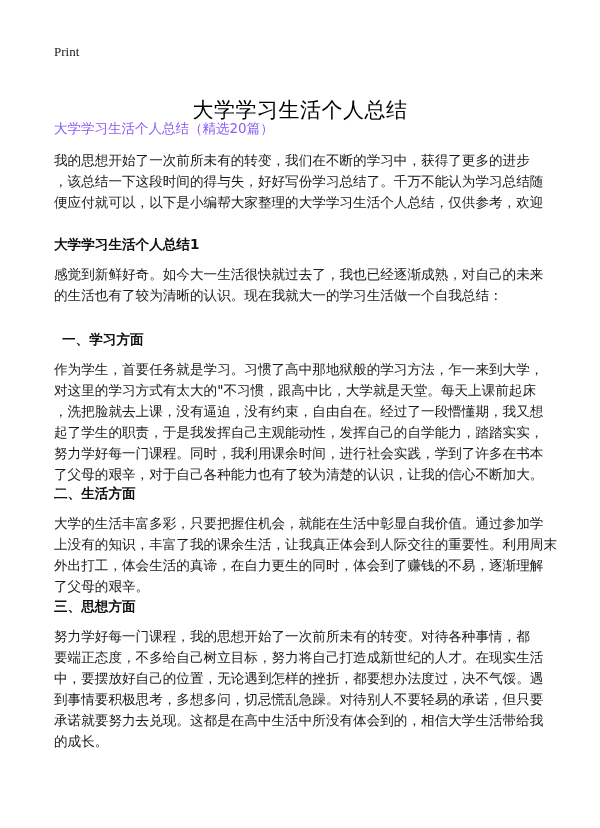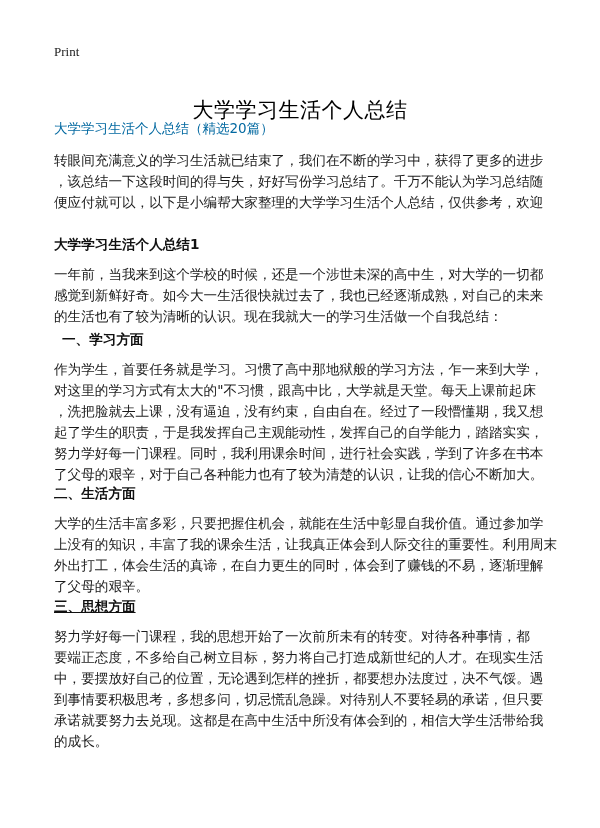--- a/index.html
+++ b/index.html
@@ -1,44 +1,43 @@
 <!DOCTYPE html>
 <html><head>
 <meta charset="utf-8">
 <style>
   html, body { margin: 0; padding: 0; background: #ffffff; }
   body { width: 600px; height: 828px; position: relative; overflow: hidden; color: #111; }
   .page { position: absolute; left: 0; top: 0; width: 536px; height: 828px; }
   .print { position: absolute; left: 54px; top: 44px; font-family: "Liberation Serif", serif; font-size: 13px; color: #222; }
   .title { position: absolute; left: 0; width: 600px; top: 96px; text-align: center; font-family: "DejaVu Sans", sans-serif; font-size: 21px; font-weight: normal; color: #000; letter-spacing: 0.5px; }
-  .subtitle { position: absolute; left: 54px; top: 120px; font-family: "DejaVu Sans", sans-serif; font-size: 13.5px; color: #0369a1; }
+  .subtitle { position: absolute; left: 54px; top: 120px; font-family: "DejaVu Sans", sans-serif; font-size: 13.5px; color: #8b5cf6; }
   .block { position: absolute; left: 54px; width: 500px; font-family: "DejaVu Sans", sans-serif; font-size: 13.6px; color: #1a1a1a; }
   .block .line { height: 21px; line-height: 21px; white-space: nowrap; }
   .heading { position: absolute; left: 54px; font-family: "DejaVu Sans", sans-serif; font-size: 13.6px; font-weight: bold; color: #111; }
 </style>
 </head>
 <body>
 
 <div class="page">
   <div class="print">Print</div>
 
   <h1 class="title" style="margin:0;">大学学习生活个人总结</h1>
 
   <div class="subtitle">大学学习生活个人总结（精选20篇）</div>
 
   <div class="block" style="top:150px;">
-    <div class="line">转眼间充满意义的学习生活就已结束了，我们在不断的学习中，获得了更多的进步</div>
+    <div class="line">我的思想开始了一次前所未有的转变，我们在不断的学习中，获得了更多的进步</div>
     <div class="line">，该总结一下这段时间的得与失，好好写份学习总结了。千万不能认为学习总结随</div>
     <div class="line">便应付就可以，以下是小编帮大家整理的大学学习生活个人总结，仅供参考，欢迎</div>
   </div>
 
   <div class="heading" style="top:236px;">大学学习生活个人总结1</div>
 
   <div class="block" style="top:264px;">
-    <div class="line">一年前，当我来到这个学校的时候，还是一个涉世未深的高中生，对大学的一切都</div>
     <div class="line">感觉到新鲜好奇。如今大一生活很快就过去了，我也已经逐渐成熟，对自己的未来</div>
     <div class="line">的生活也有了较为清晰的认识。现在我就大一的学习生活做一个自我总结：</div>
   </div>
 
   <div class="heading" style="top:331px;margin-left:8px;">一、学习方面</div>
   <div class="block" style="top:359px;">
     <div class="line">作为学生，首要任务就是学习。习惯了高中那地狱般的学习方法，乍一来到大学，</div>
     <div class="line">对这里的学习方式有太大的"不习惯，跟高中比，大学就是天堂。每天上课前起床</div>
     <div class="line">，洗把脸就去上课，没有逼迫，没有约束，自由自在。经过了一段懵懂期，我又想</div>
     <div class="line">起了学生的职责，于是我发挥自己主观能动性，发挥自己的自学能力，踏踏实实，</div>
@@ -47,21 +46,21 @@
   </div>
 
   <div class="heading" style="top:485px;">二、生活方面</div>
   <div class="block" style="top:513px;">
     <div class="line">大学的生活丰富多彩，只要把握住机会，就能在生活中彰显自我价值。通过参加学</div>
     <div class="line">上没有的知识，丰富了我的课余生活，让我真正体会到人际交往的重要性。利用周末</div>
     <div class="line">外出打工，体会生活的真谛，在自力更生的同时，体会到了赚钱的不易，逐渐理解</div>
     <div class="line">了父母的艰辛。</div>
   </div>
 
-  <div class="heading" style="top:598px;text-decoration:underline;">三、思想方面</div>
+  <div class="heading" style="top:598px;">三、思想方面</div>
   <div class="block" style="top:626px;">
     <div class="line">努力学好每一门课程，我的思想开始了一次前所未有的转变。对待各种事情，都</div>
     <div class="line">要端正态度，不多给自己树立目标，努力将自己打造成新世纪的人才。在现实生活</div>
     <div class="line">中，要摆放好自己的位置，无论遇到怎样的挫折，都要想办法度过，决不气馁。遇</div>
     <div class="line">到事情要积极思考，多想多问，切忌慌乱急躁。对待别人不要轻易的承诺，但只要</div>
     <div class="line">承诺就要努力去兑现。这都是在高中生活中所没有体会到的，相信大学生活带给我</div>
     <div class="line">的成长。</div>
   </div>
 </div>
 

